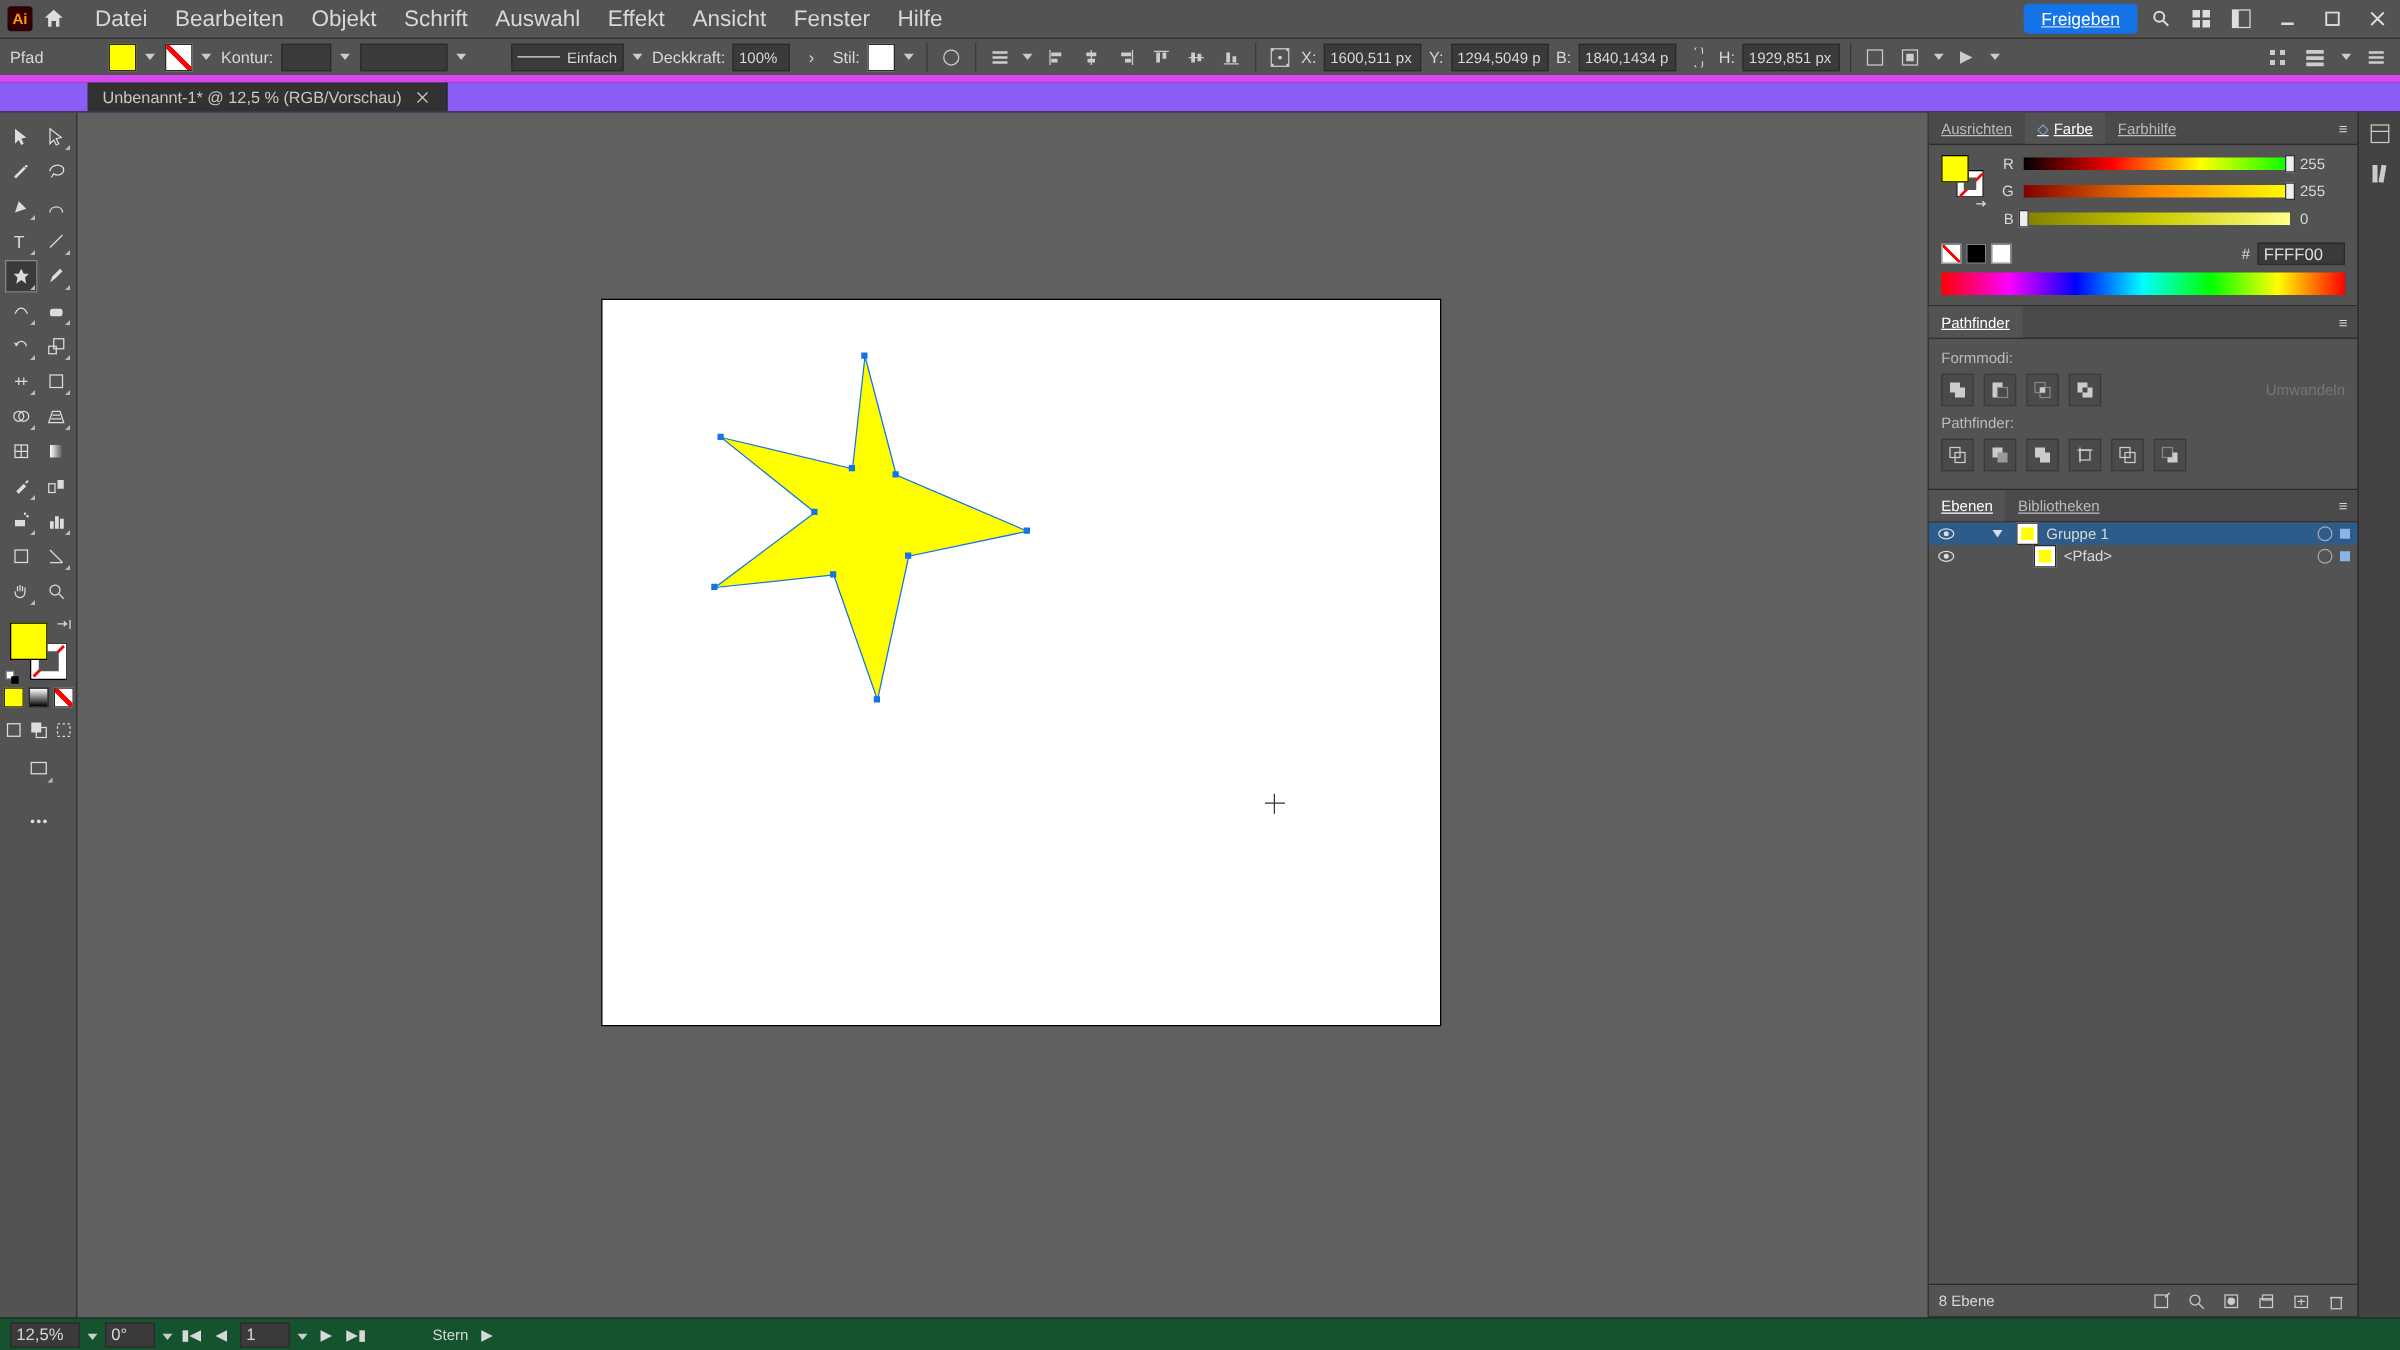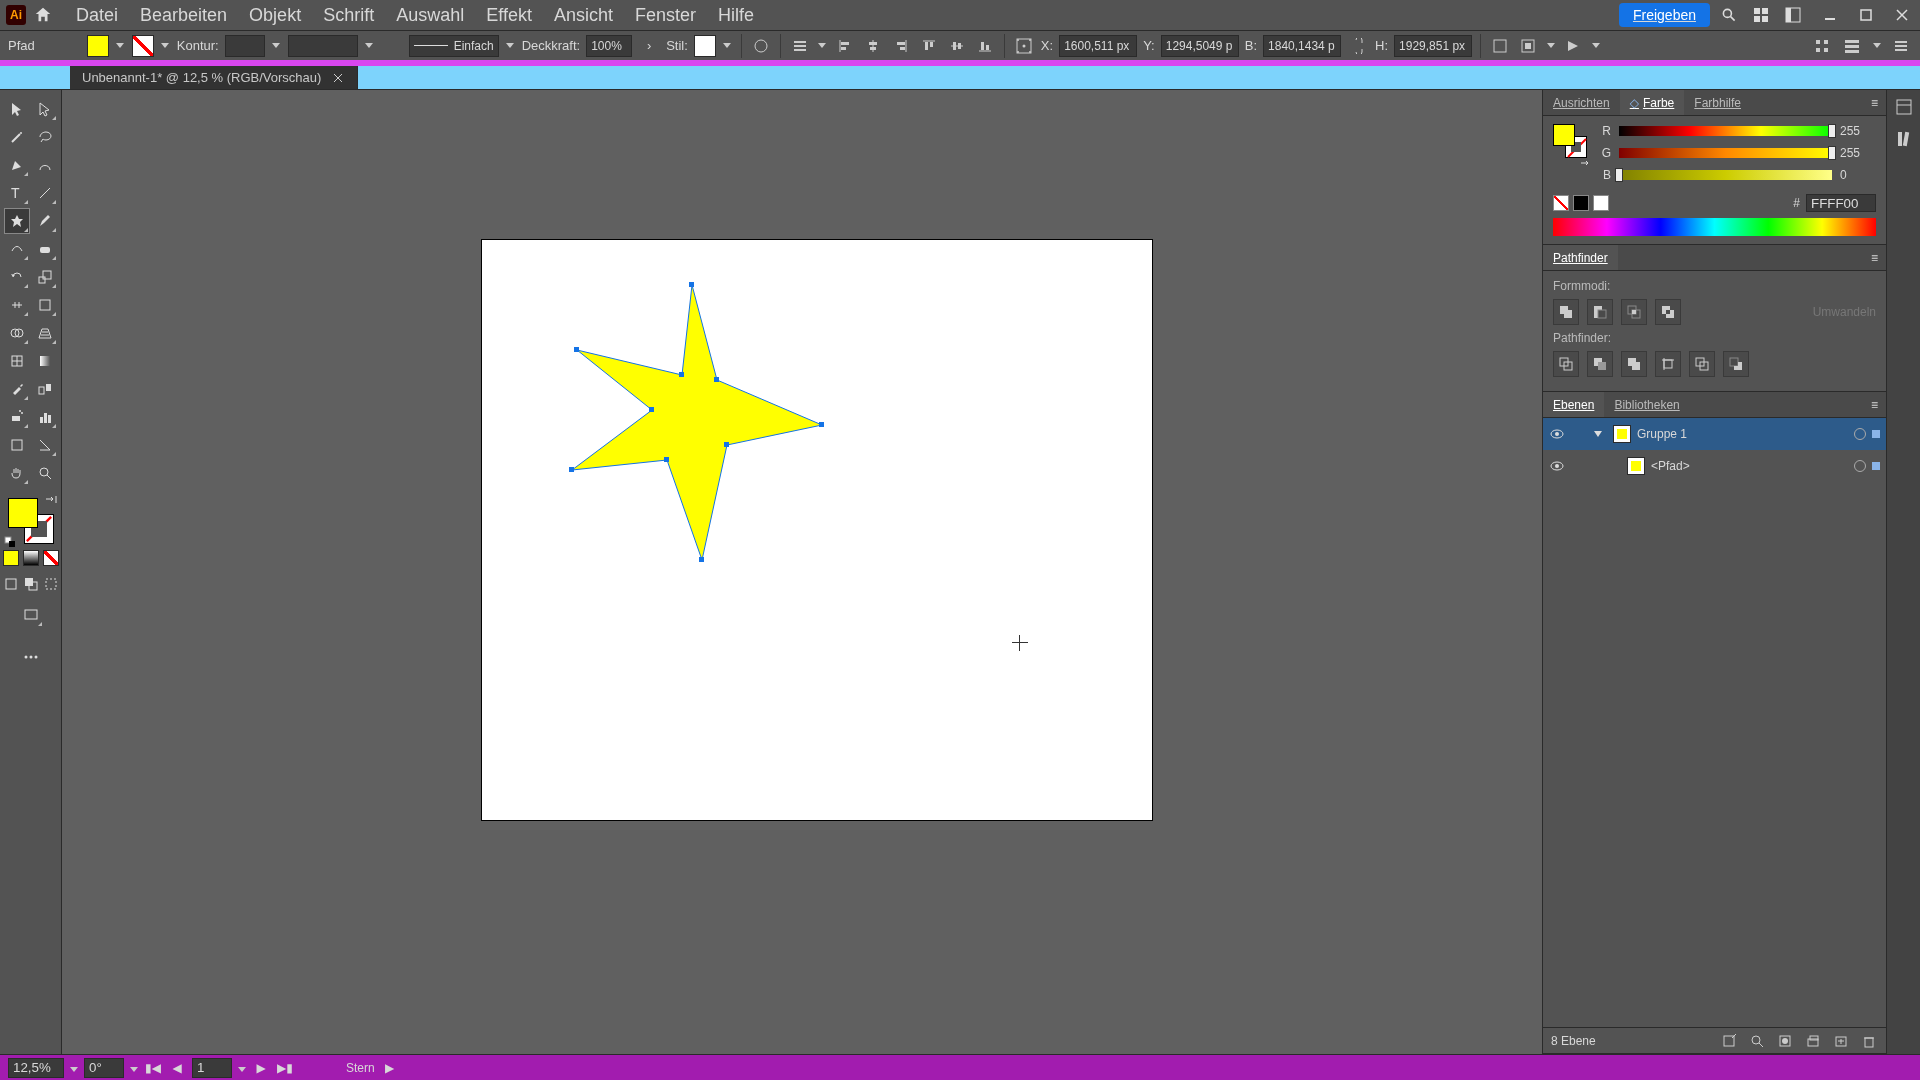--- a/index.html
+++ b/index.html
@@ -20,21 +20,21 @@
 #optbar { height: 36px; background: #535353; border-top: 1px solid #2a2a2a; border-bottom: 6px solid #d946ef; display: flex; align-items: center; padding: 0 8px; gap: 6px; font-size: 13px; }
 #optbar .lbl { color: #d8d8d8; }
 #optbar .swatch { width: 22px; height: 22px; border: 1px solid #2a2a2a; display: flex; align-items: center; justify-content: center; }
 #optbar .dd { width: 11px; height: 22px; display: flex; align-items: center; justify-content: center; cursor: pointer; }
 #optbar .field { background: #3a3a3a; border: 1px solid #2a2a2a; height: 22px; padding: 0 4px; color: #d8d8d8; font-size: 12px; }
 #optbar .sep { width: 1px; height: 24px; background: #3a3a3a; margin: 0 2px; }
 #optbar .ico { width: 22px; height: 22px; display: flex; align-items: center; justify-content: center; cursor: pointer; }
 #optbar .right { margin-left: auto; display:flex; align-items:center; gap:8px;}
 
 
-#tabrow { height: 24px; background: #7dd3fc; display: flex; align-items: center; padding-left: 70px; border-bottom: 1px solid #2a2a2a; }
+#tabrow { height: 24px; background: #8b5cf6; display: flex; align-items: center; padding-left: 70px; border-bottom: 1px solid #2a2a2a; }
 #tabrow .doctab { height: 100%; background: #323232; padding: 0 12px; display: flex; align-items: center; gap: 10px; font-size: 13px; color: #c8c8c8; border-right: 1px solid #2a2a2a; }
 #tabrow .doctab .close { width: 14px; height: 14px; display: flex; align-items:center; justify-content:center; cursor:pointer; }
 
 
 #main { flex: 1; display: flex; overflow: hidden; }
 
 
 #toolbar { width: 62px; background: #535353; border-right: 1px solid #2a2a2a; display:flex; flex-direction:column; align-items:center; padding-top:6px; }
 #toolbar .row { display:flex; gap:2px; margin-bottom:2px; }
 #toolbar .tool { width: 26px; height: 26px; display:flex; align-items:center; justify-content:center; cursor:pointer; border:1px solid transparent; position:relative;}
@@ -79,40 +79,40 @@
 .spectrum { height:18px; margin-top:6px; background:linear-gradient(to right,red,magenta,blue,cyan,lime,yellow,red); cursor:pointer;}
 .hex-row{display:flex;align-items:center;justify-content:space-between;margin-top:4px;}
 .hex-row .nof { width:16px;height:16px;border:1px solid #888;background:linear-gradient(to top right,transparent 45%,red 45%,red 55%,transparent 55%) #fff;}
 .hex-row .sw { width:16px; height:16px; border:1px solid #888; }
 
 
 .pf-row{display:flex;gap:8px;margin:6px 0;}
 .pf-btn{width:26px;height:26px;border:1px solid #3a3a3a;background:#4a4a4a;display:flex;align-items:center;justify-content:center;cursor:pointer;}
 
 
-.layer-row{display:flex;align-items:center;height:32px;gap:6px;padding:0 6px;}
+.layer-row{display:flex;align-items:center;height:18px;gap:6px;padding:0 6px;}
 .layer-row.sel{background:#2d5b8a;}
 .layer-row .vis{width:16px;height:16px;display:flex;align-items:center;justify-content:center;cursor:pointer;}
 .layer-row .lock{width:16px;}
 .layer-row .tw{width:14px;cursor:pointer;}
 .layer-row .thumb{width:18px;height:18px;border:1px solid #2a2a2a;background:#fff;display:flex;align-items:center;justify-content:center;}
 .layer-row .thumb .y{width:10px;height:10px;background:#ffff00;}
 .layer-row .name{flex:1;}
 .layer-row .target{width:12px;height:12px;border:1px solid #aaa;border-radius:50%;}
 .layer-row .selbox{width:8px;height:8px;background:#8ab4e8;}
 .panel .foot{height:26px;border-top:1px solid #2a2a2a;display:flex;align-items:center;padding:0 8px;gap:10px;}
 .panel .foot .spacer{flex:1;}
 .panel .foot .fbtn{width:18px;height:18px;display:flex;align-items:center;justify-content:center;cursor:pointer;}
 
 
 #dockcol { width:34px; background:#434343; border-left:1px solid #2a2a2a; display:flex; flex-direction:column; align-items:center; padding-top:6px; gap:10px;}
 #dockcol .dico{width:22px;height:22px;display:flex;align-items:center;justify-content:center;cursor:pointer;}
 
 
-#status { height:26px; background:#a21caf; border-top:1px solid #2a2a2a; display:flex; align-items:center; padding:0 8px; font-size:12px; gap:6px;}
+#status { height:26px; background:#14532d; border-top:1px solid #2a2a2a; display:flex; align-items:center; padding:0 8px; font-size:12px; gap:6px;}
 #status .field{background:#3a3a3a;border:1px solid #2a2a2a;height:20px;padding:0 4px;color:#d8d8d8;}
 #status .navbtn{width:18px;height:18px;display:flex;align-items:center;justify-content:center;cursor:pointer;}
 #status .rstatus{margin-left:auto;display:flex;align-items:center;gap:10px;}
 
 svg{display:block;}
 .chev::after{content:"";display:inline-block;border-left:4px solid transparent;border-right:4px solid transparent;border-top:5px solid #ccc;}
 </style>
 </head>
 <body>
 

